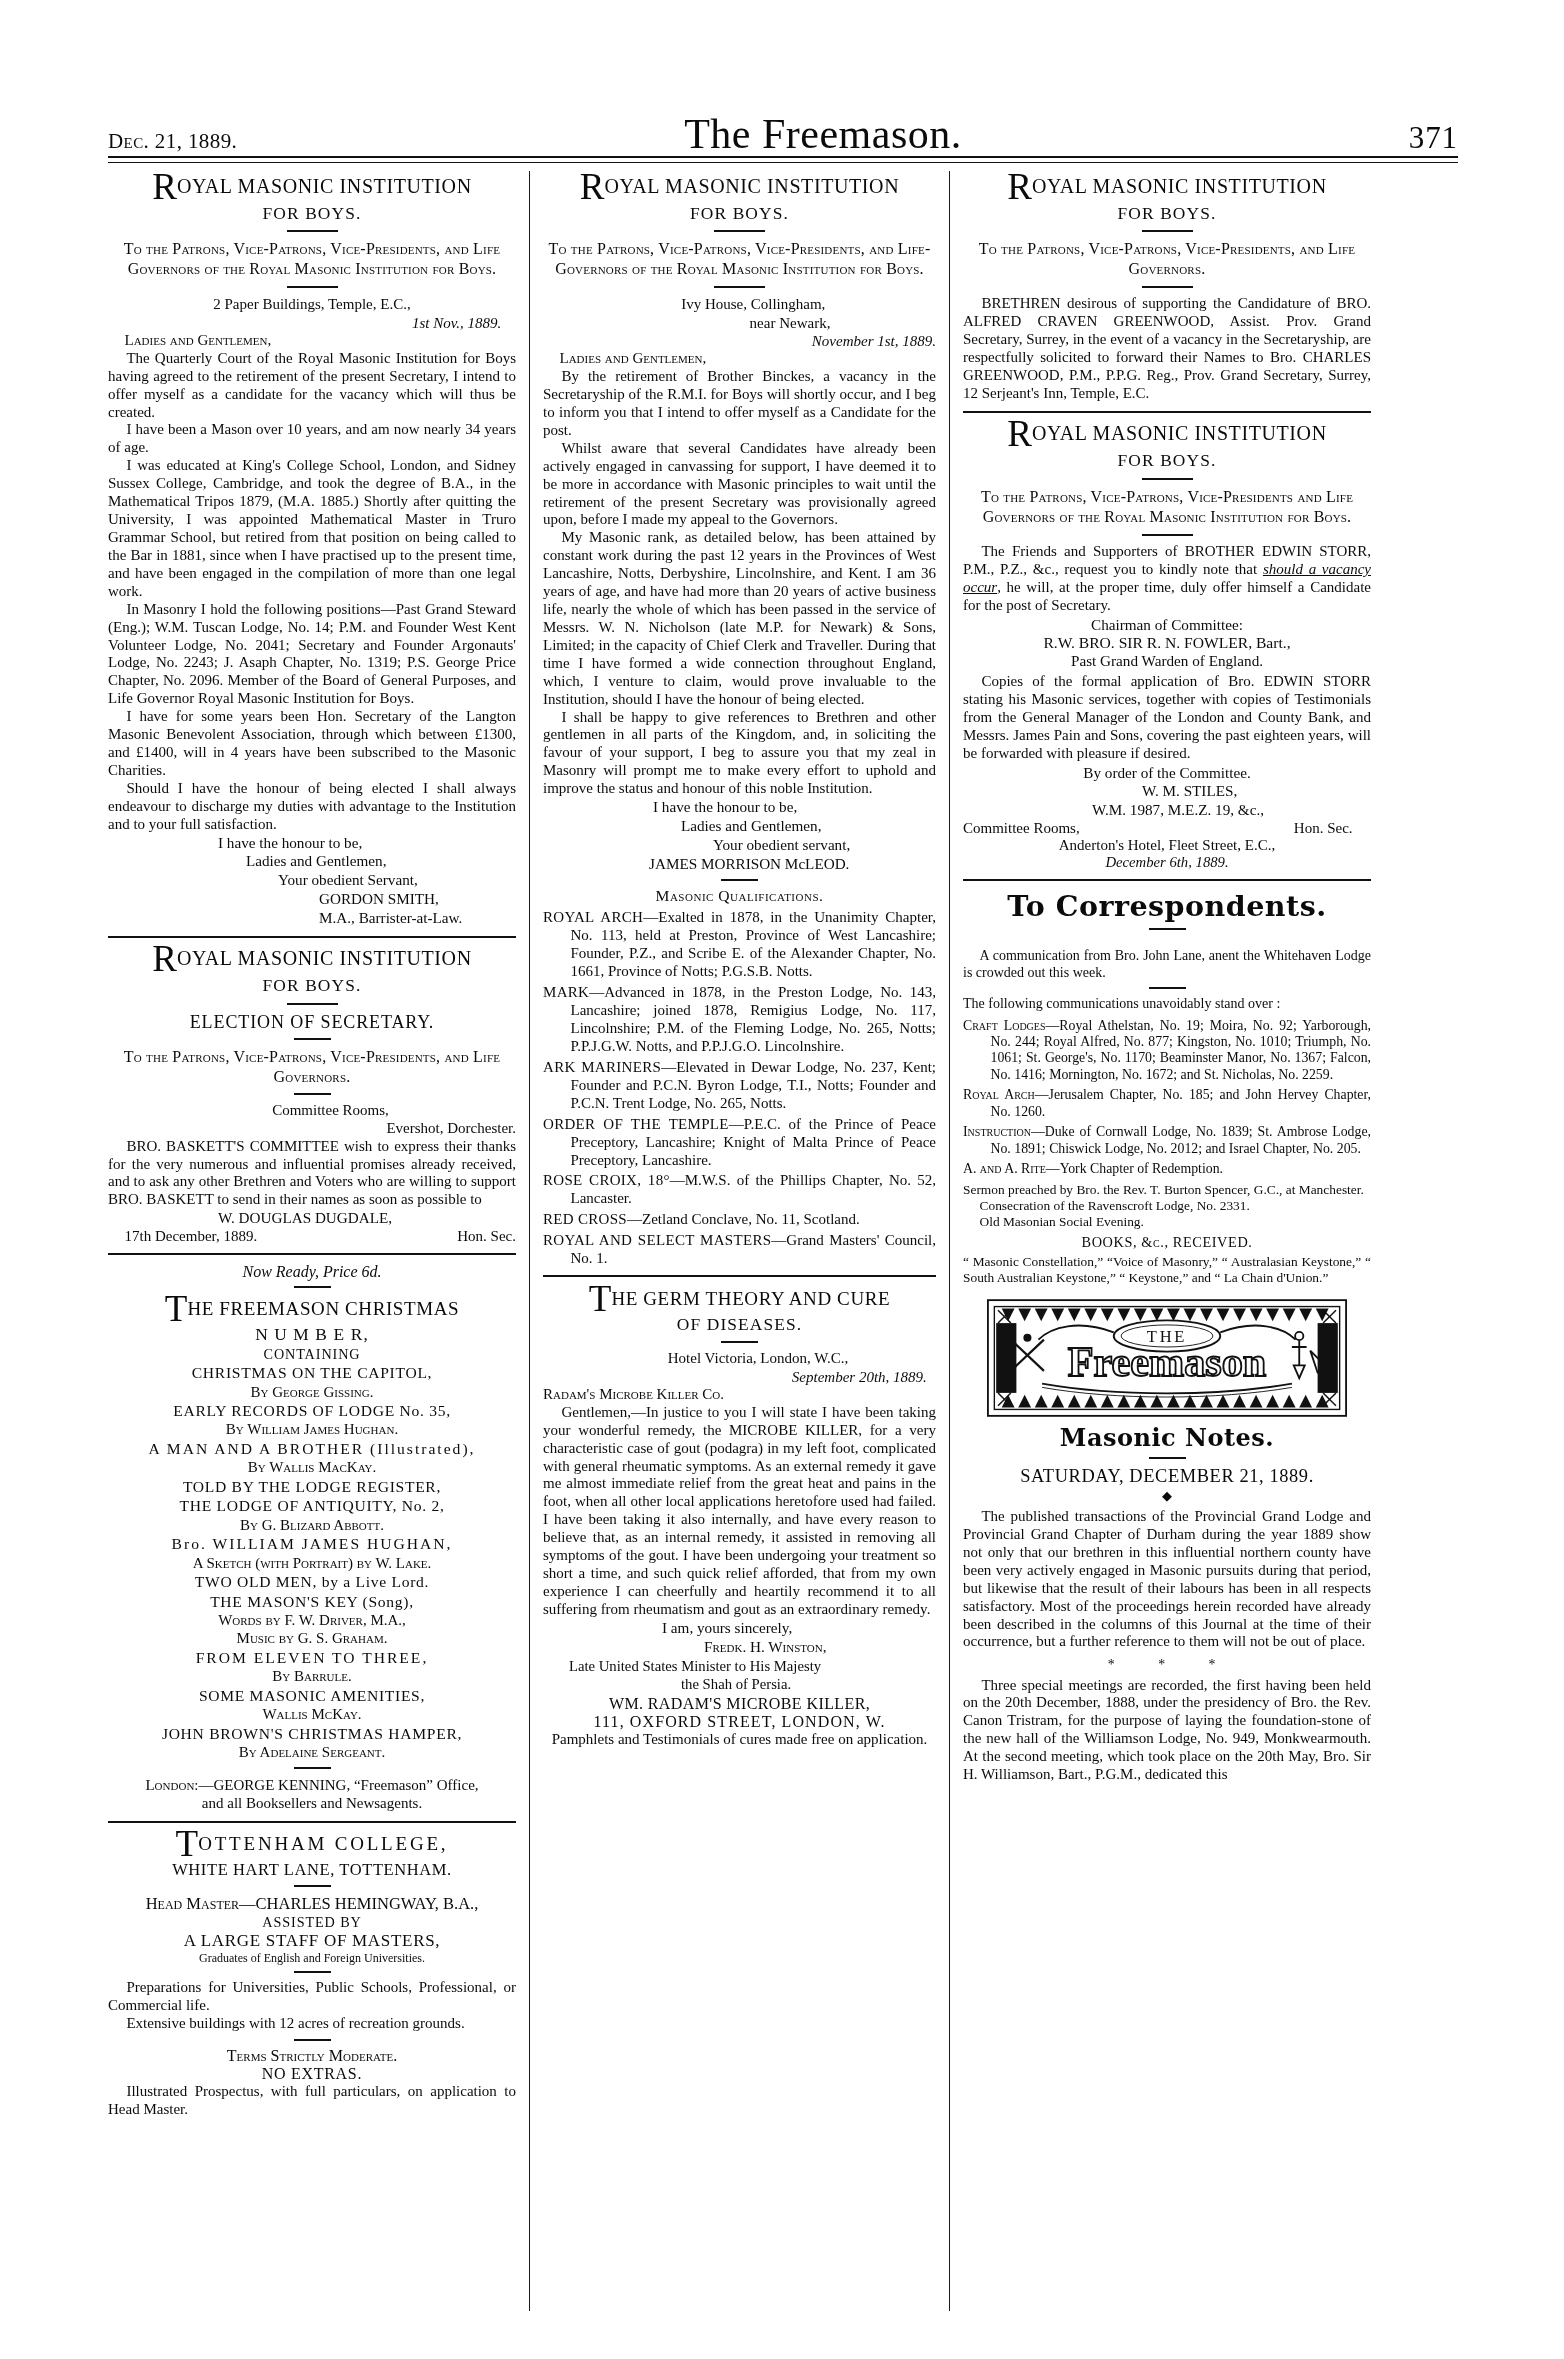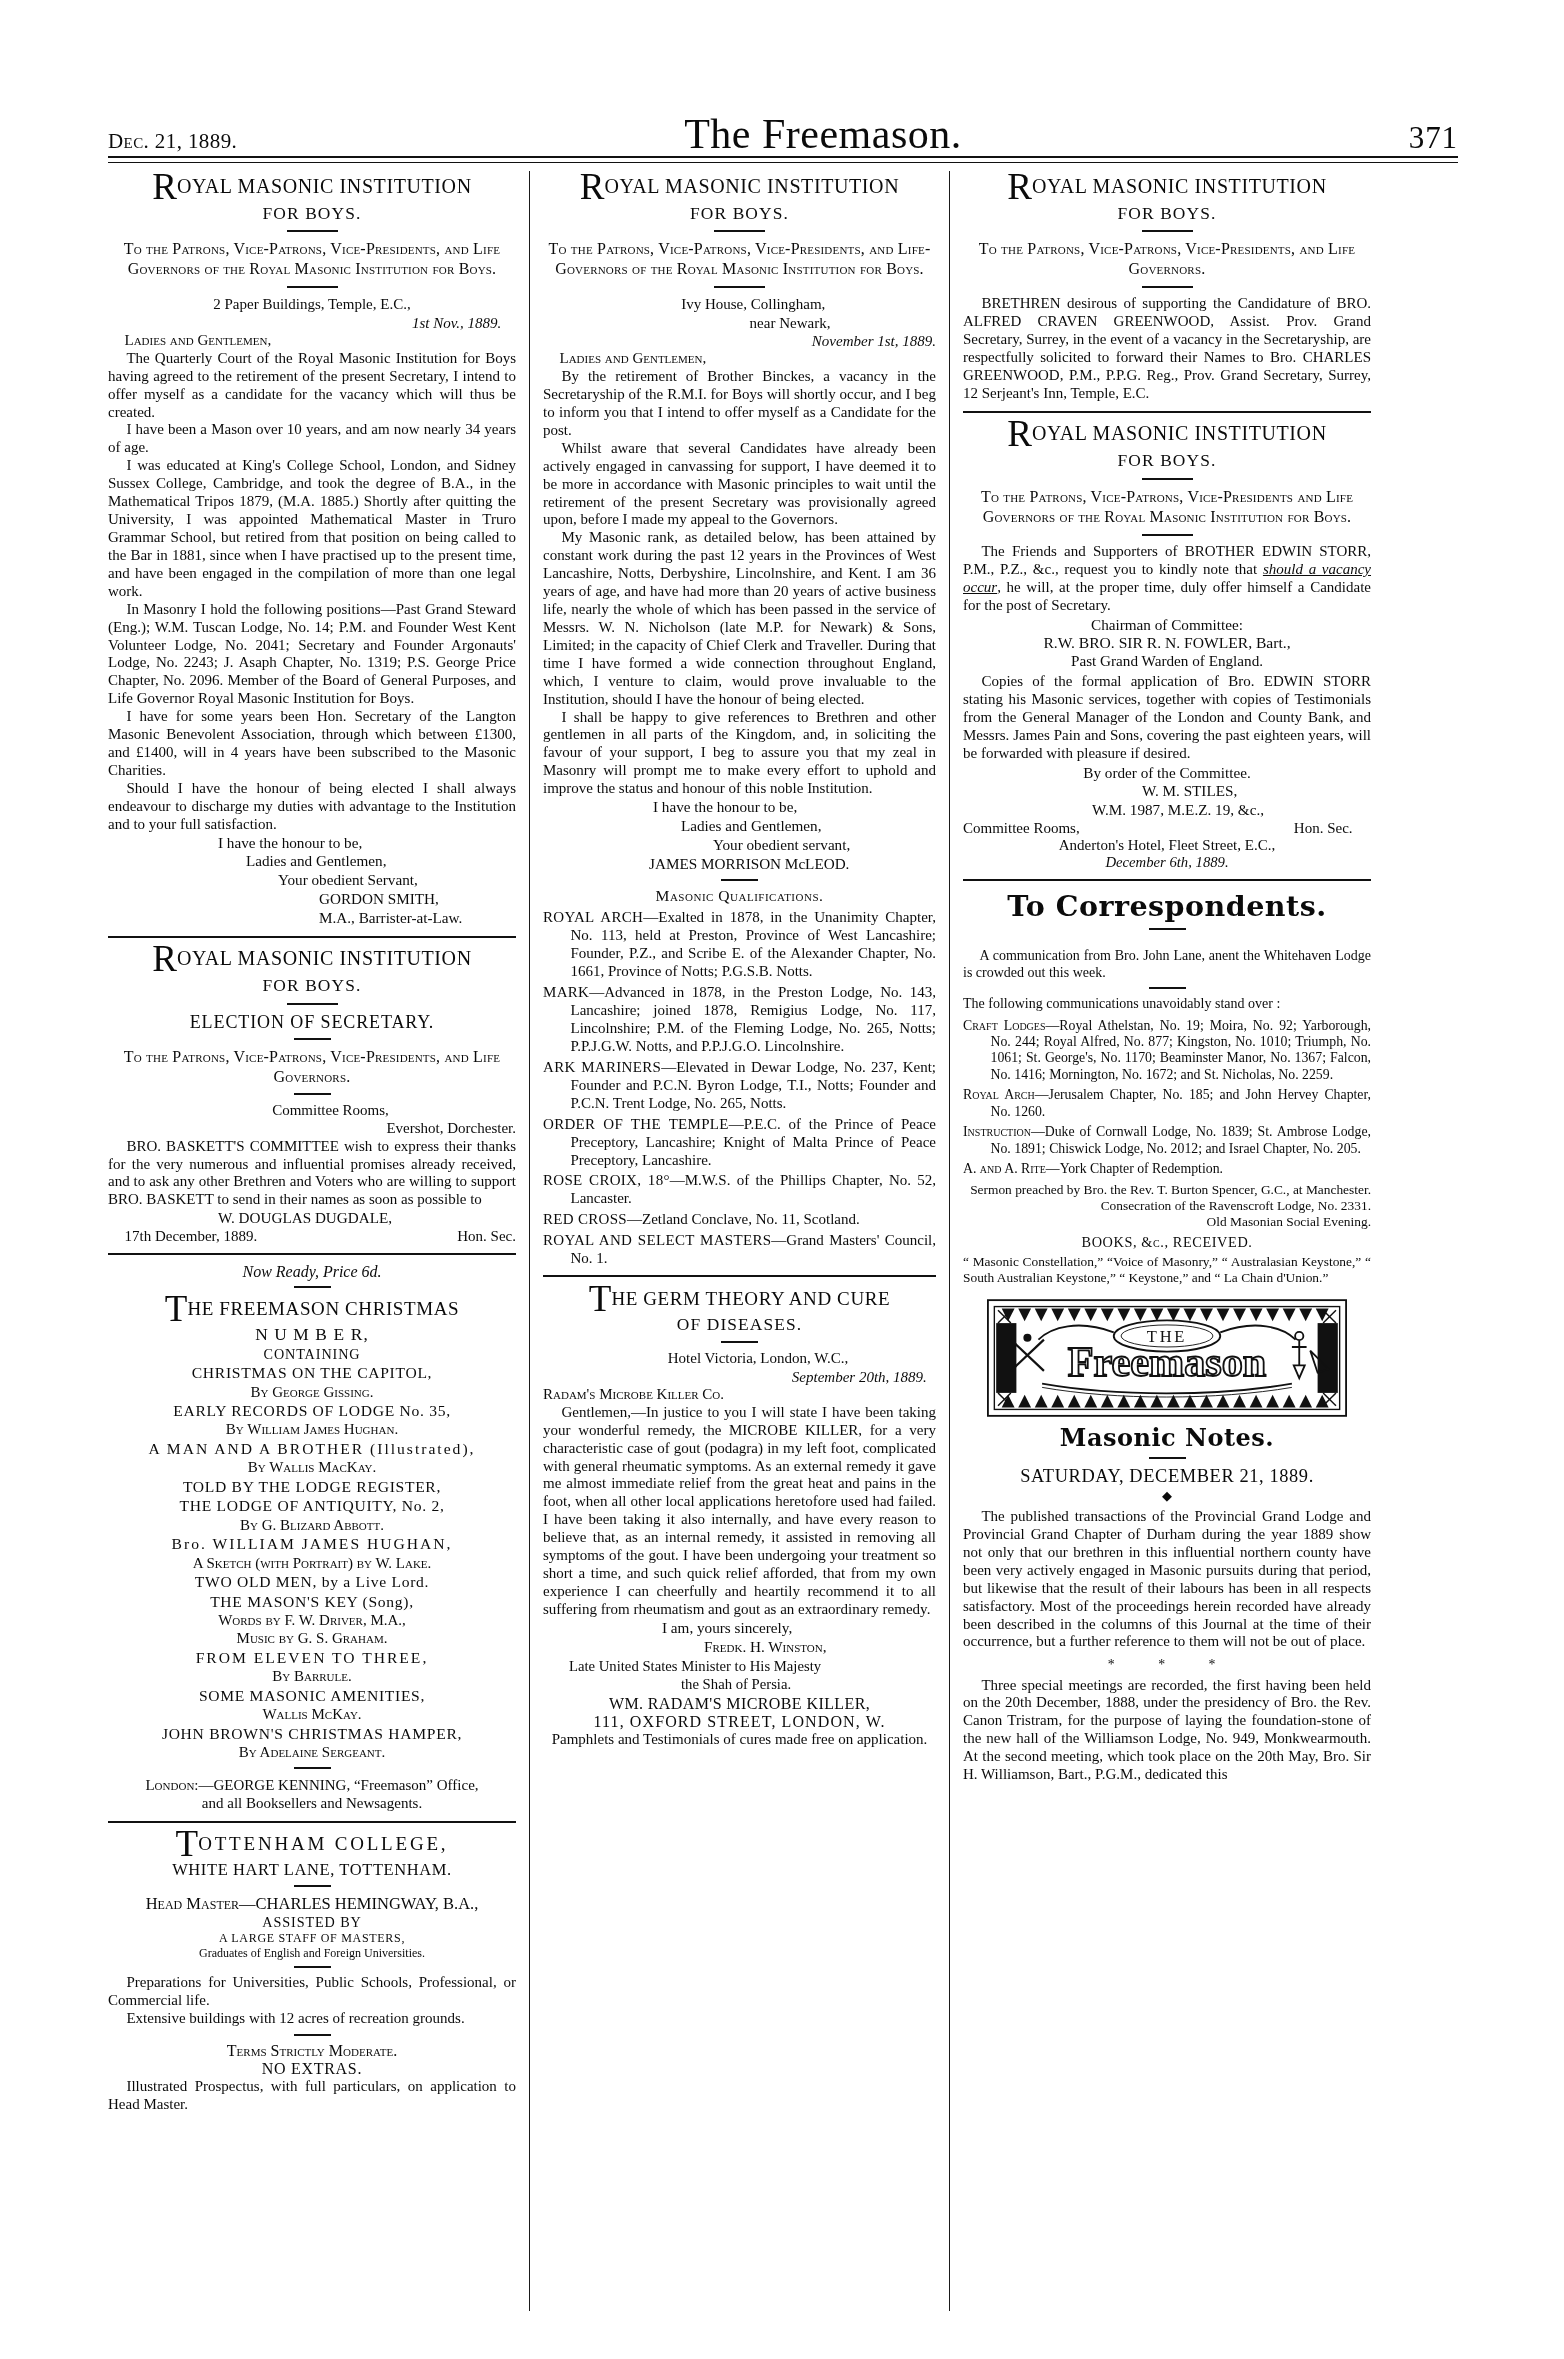--- a/index.html
+++ b/index.html
@@ -92,21 +92,21 @@
   }
   .blackletter.small { font-size:24px; }
 
   
   .logo-wrap { margin:13px 0 5.5px 0; display:flex; justify-content:center; }
   .logo { width:360px; height:118px; }
 
   .notes-date { text-align:center; font-variant:small-caps; font-size:18.4px; letter-spacing:0.6px; margin-top:3.7px; }
   .stars { text-align:center; letter-spacing:20px; font-size:13.8px; margin:5.5px 0 3.7px 9.2px; }
 
-  .tiny { font-size:13.4px; line-height:1.2;text-align:right; }
+  .tiny { font-size:13.4px; line-height:1.2; }
   .books-head { text-align:center; font-variant:small-caps; font-size:14.3px; letter-spacing:0.6px; margin:3.7px 0 2.8px 0; }
 </style>
 </head>
 <body>
 
 <div class="page">
 
   <div class="masthead">
     <div class="mh-date">Dec. 21, 1889.</div>
     <div class="mh-title">The Freemason.</div>
@@ -199,21 +199,21 @@
       </div>
 
       <hr class="hr-thick">
 
       <div class="ad">
         <div class="bighead" style="font-size:19px;letter-spacing:2.8px;"><span class="dropcap">T</span><span>OTTENHAM COLLEGE,</span></div>
         <div class="subhead" style="font-size:16.5px;letter-spacing:0.6px;">WHITE HART LANE, TOTTENHAM.</div>
         <hr class="hr-short-sm">
         <div class="center sc" style="font-size:16.5px;">Head Master—CHARLES HEMINGWAY, B.A.,</div>
         <div class="center sc" style="font-size:14.2px;letter-spacing:0.9px;">ASSISTED BY</div>
-        <div class="center" style="font-size:12px;letter-spacing:0.7px;">A LARGE STAFF OF MASTERS,</div>
+        <div class="center" style="font-size:17px;letter-spacing:0.7px;">A LARGE STAFF OF MASTERS,</div>
         <div class="center" style="font-size:12px;">Graduates of English and Foreign Universities.</div>
         <hr class="hr-short-sm">
         <p class="body">Preparations for Universities, Public Schools, Professional, or Commercial life.</p>
         <p class="body">Extensive buildings with 12 acres of recreation grounds.</p>
         <hr class="hr-short-sm">
         <div class="center sc" style="font-size:16px;">Terms Strictly Moderate.</div>
         <div class="center" style="font-size:16px;letter-spacing:0.7px;">NO EXTRAS.</div>
         <p class="body">Illustrated Prospectus, with full particulars, on application to Head Master.</p>
       </div>
 

